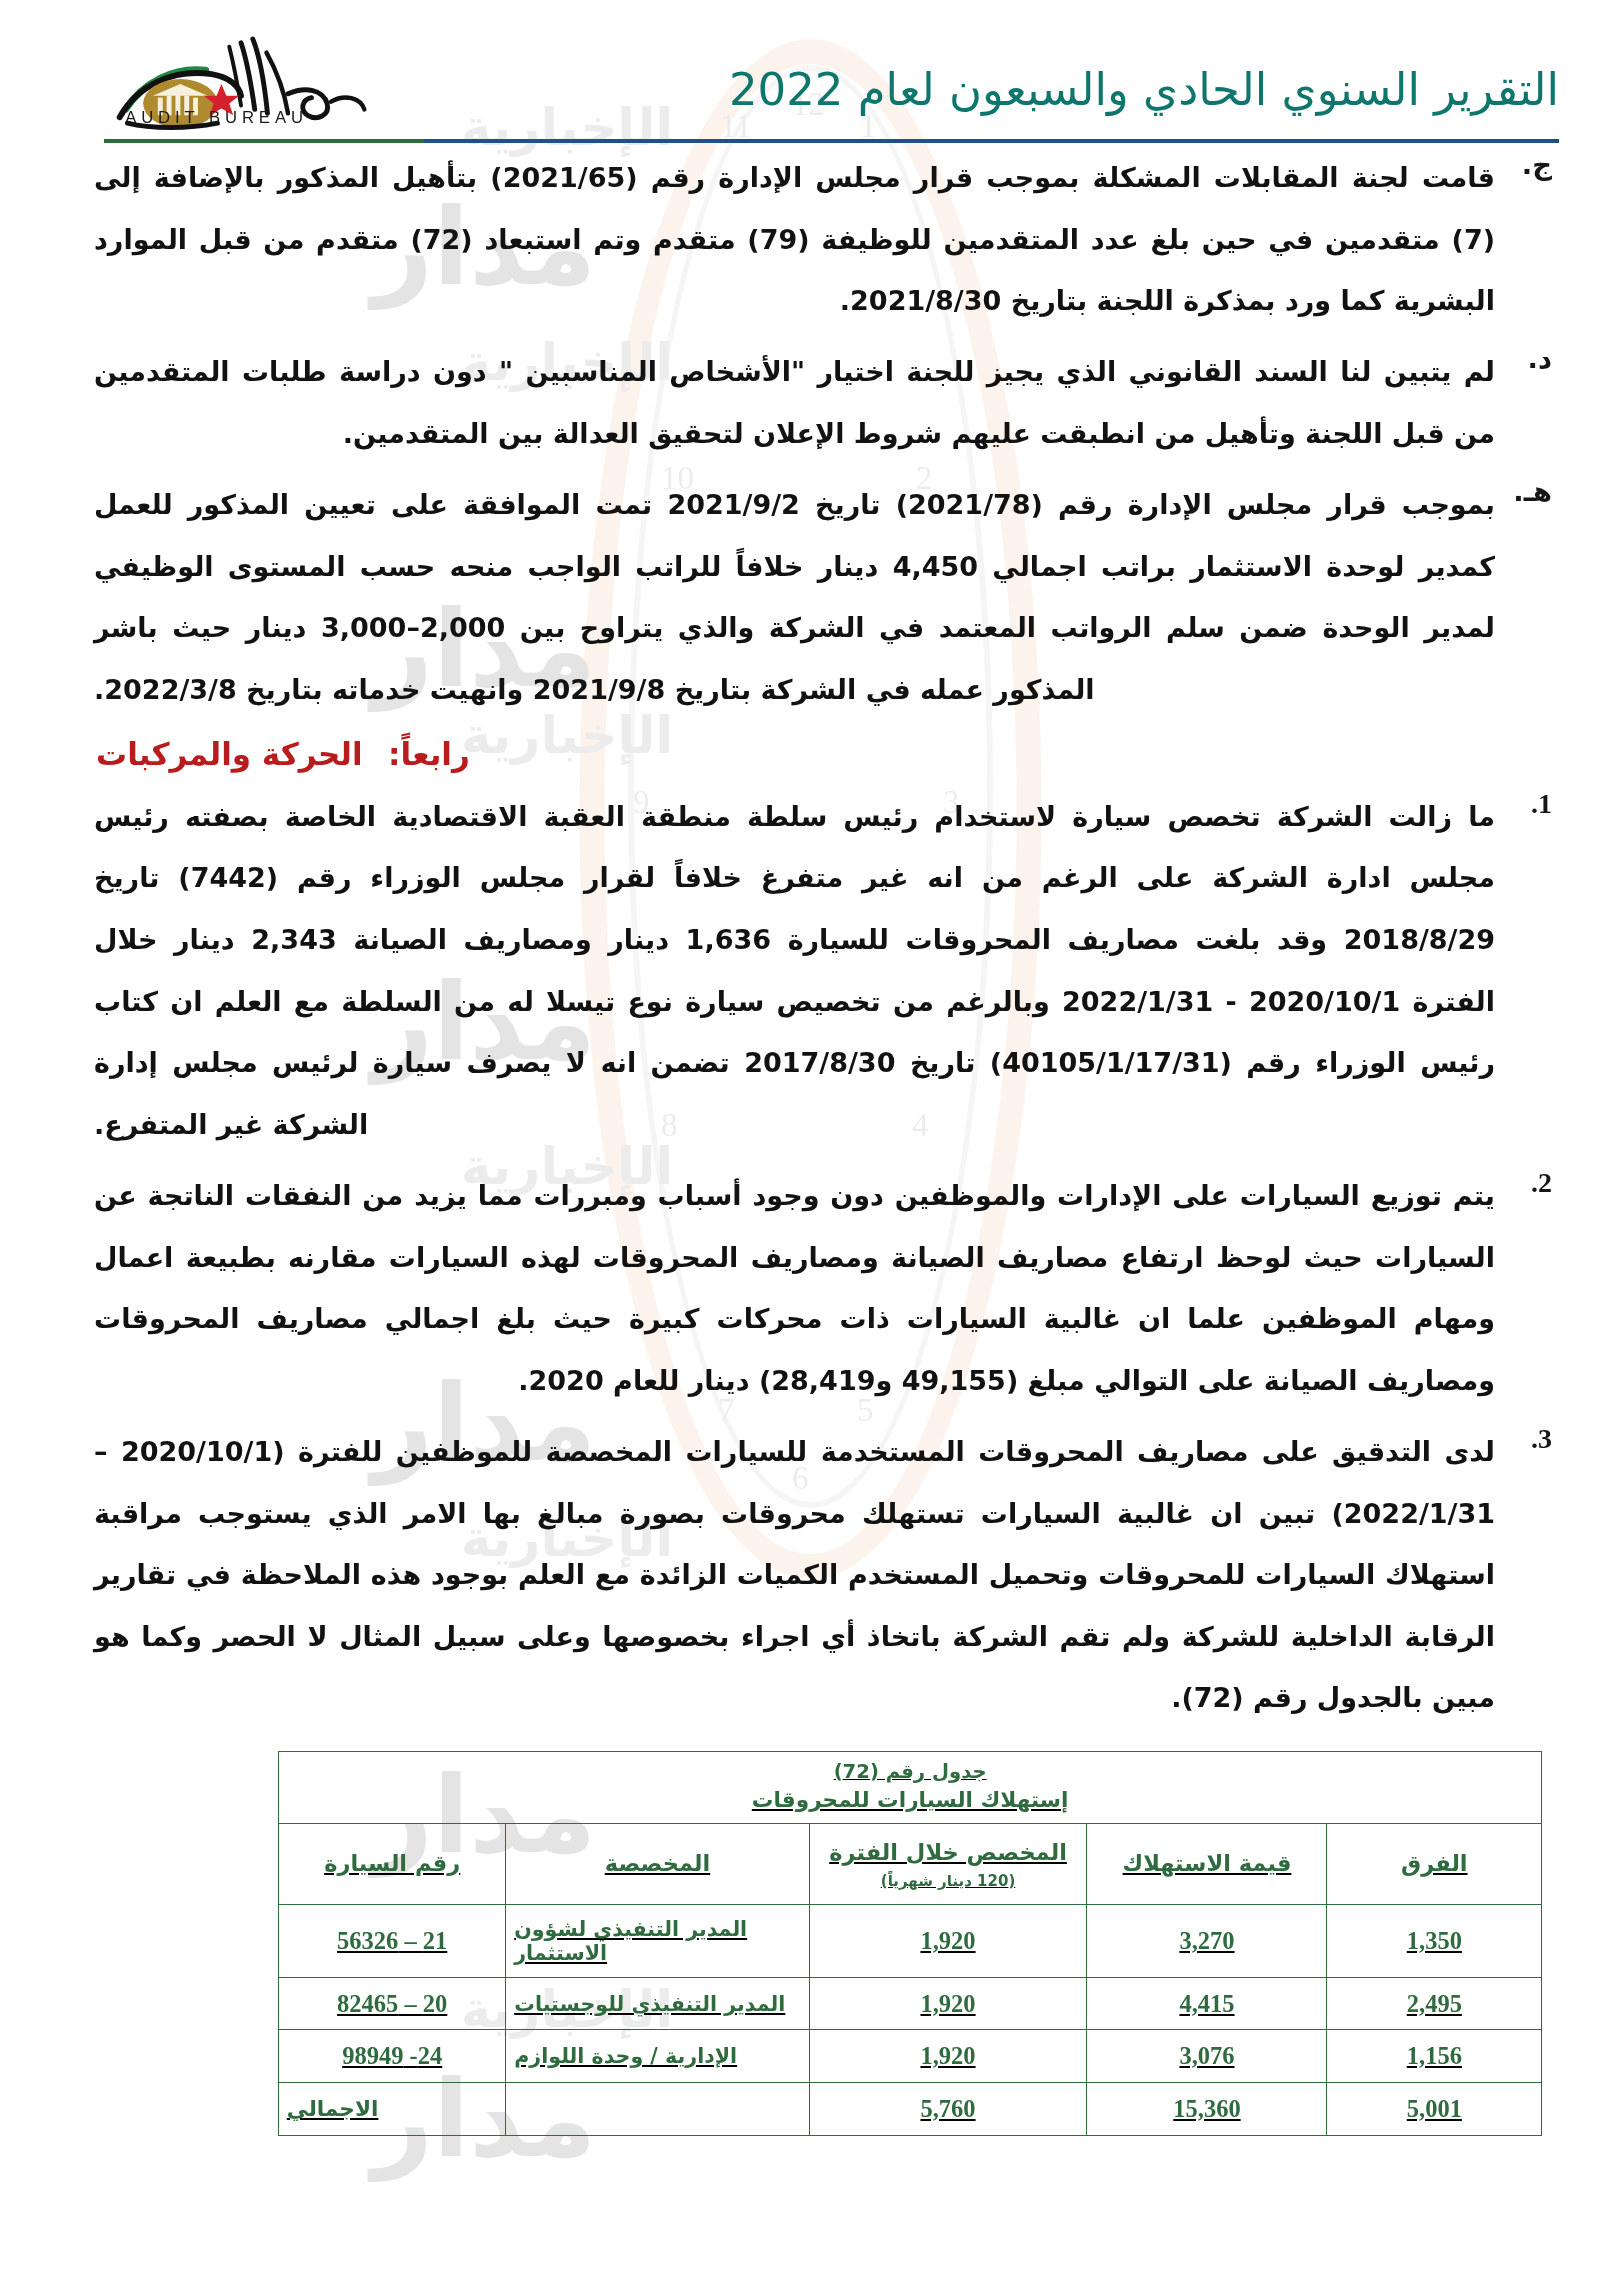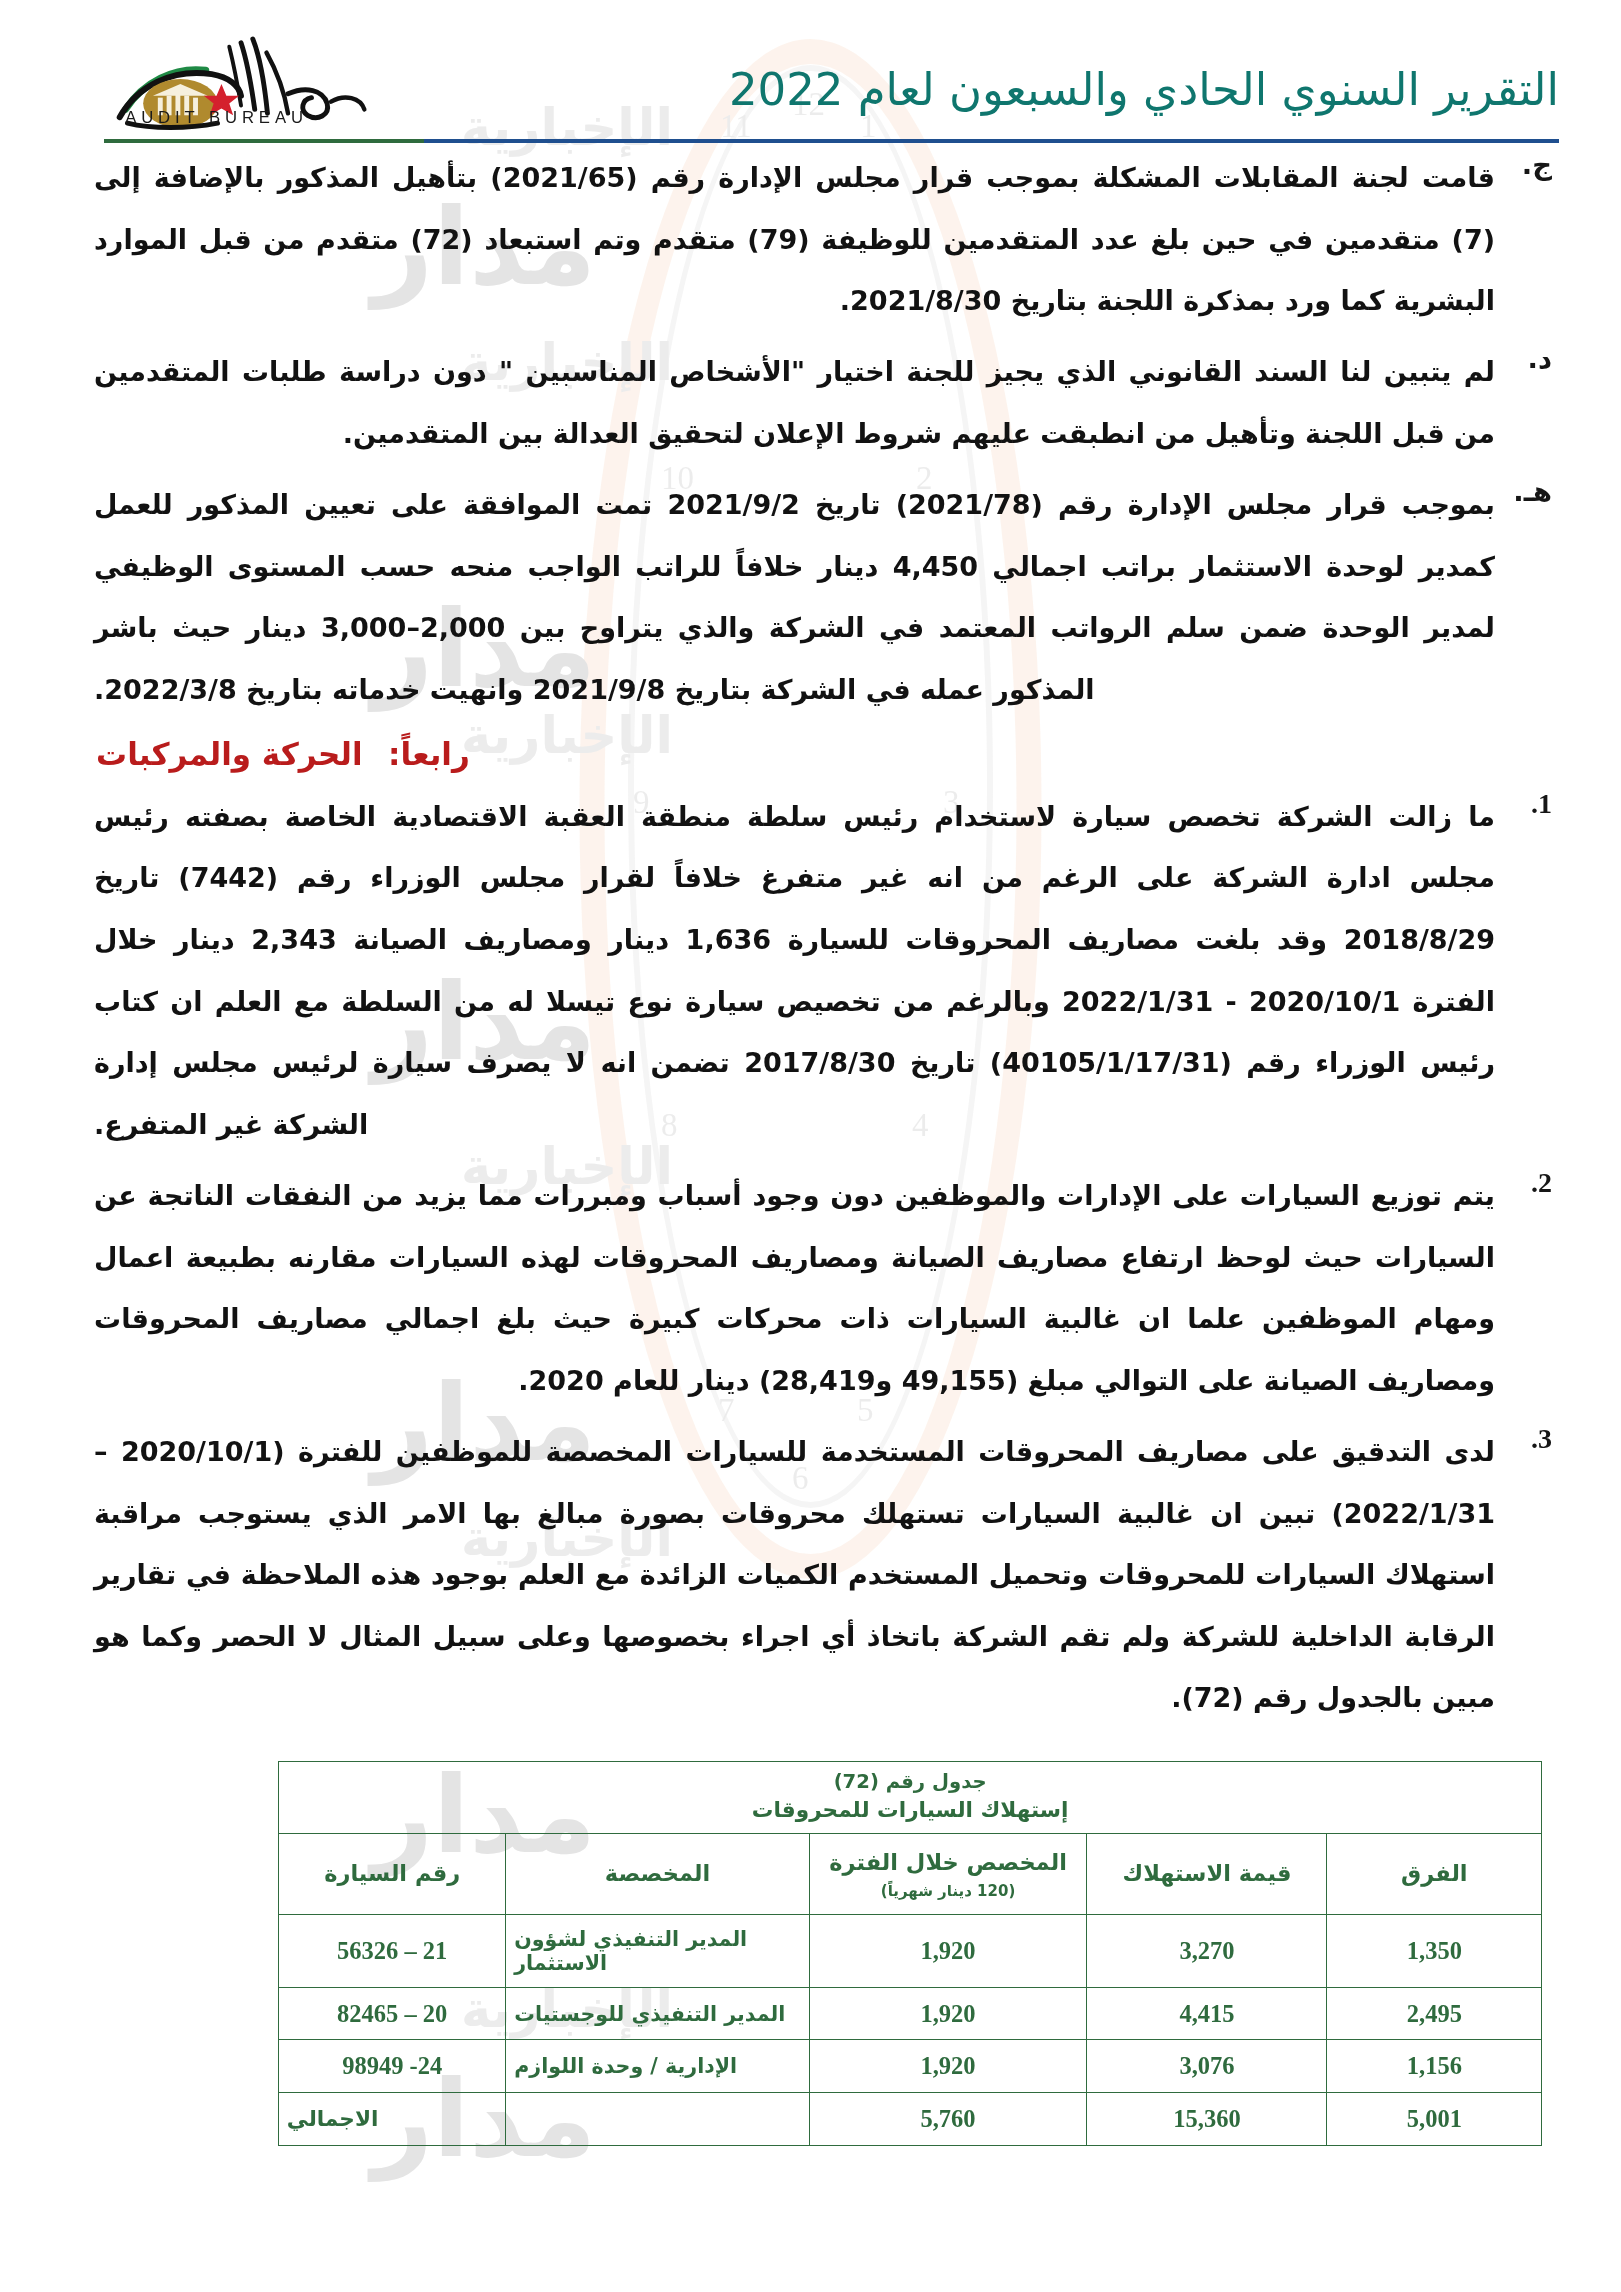--- a/index.html
+++ b/index.html
@@ -180,25 +180,26 @@
     display: inline-block;
     color: #b91c1c;
     font-size: 31px;
     font-weight: 700;
     font-family: "DejaVu Sans", sans-serif;
   }
   .sh-ord { margin-left: 25.5px; }
 
   
   .tbl-wrap {
-    margin-top: 32px;
+    margin-top: 22px;
     margin-right: 9.8px;
     margin-left: 184px;
     z-index: 4;
     position: relative;
+    text-decoration: underline;
   }
   table.fuel {
     width: 100%;
     border-collapse: collapse;
     direction: rtl;
     font-family: "DejaVu Sans", sans-serif;
   }
   table.fuel th,
   table.fuel td {
     border: 1.5px solid #2f6b3e;

